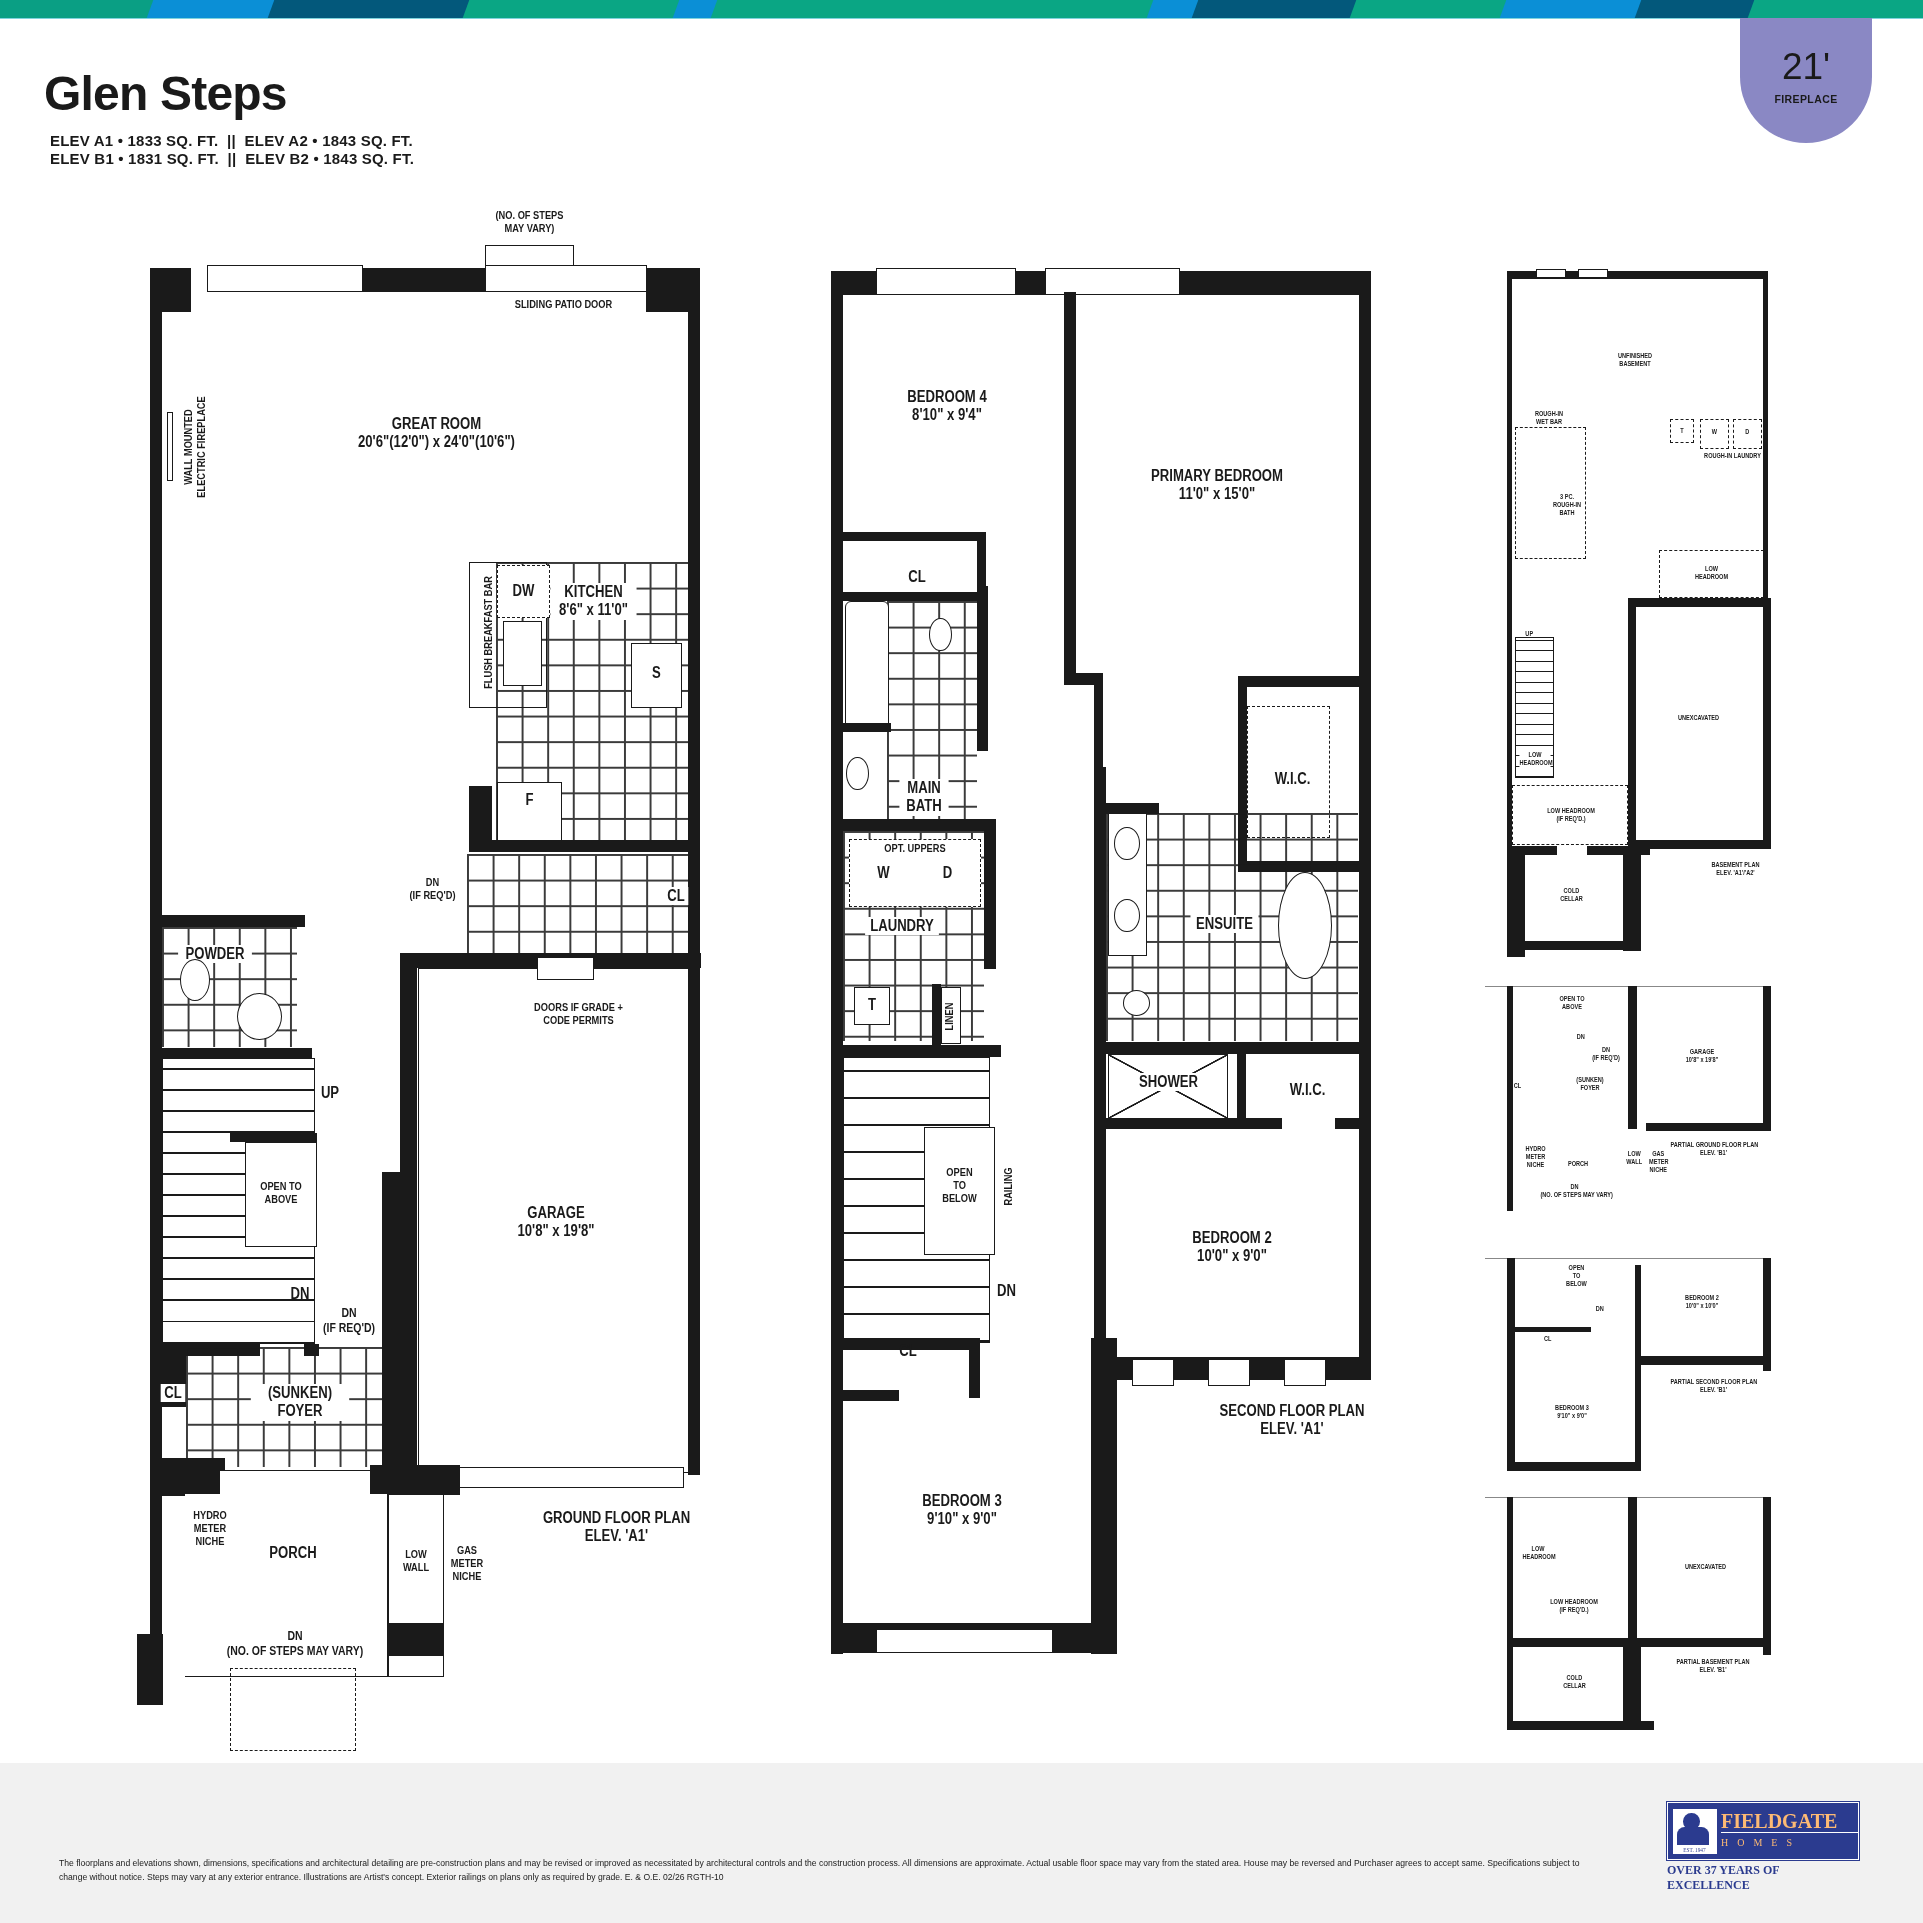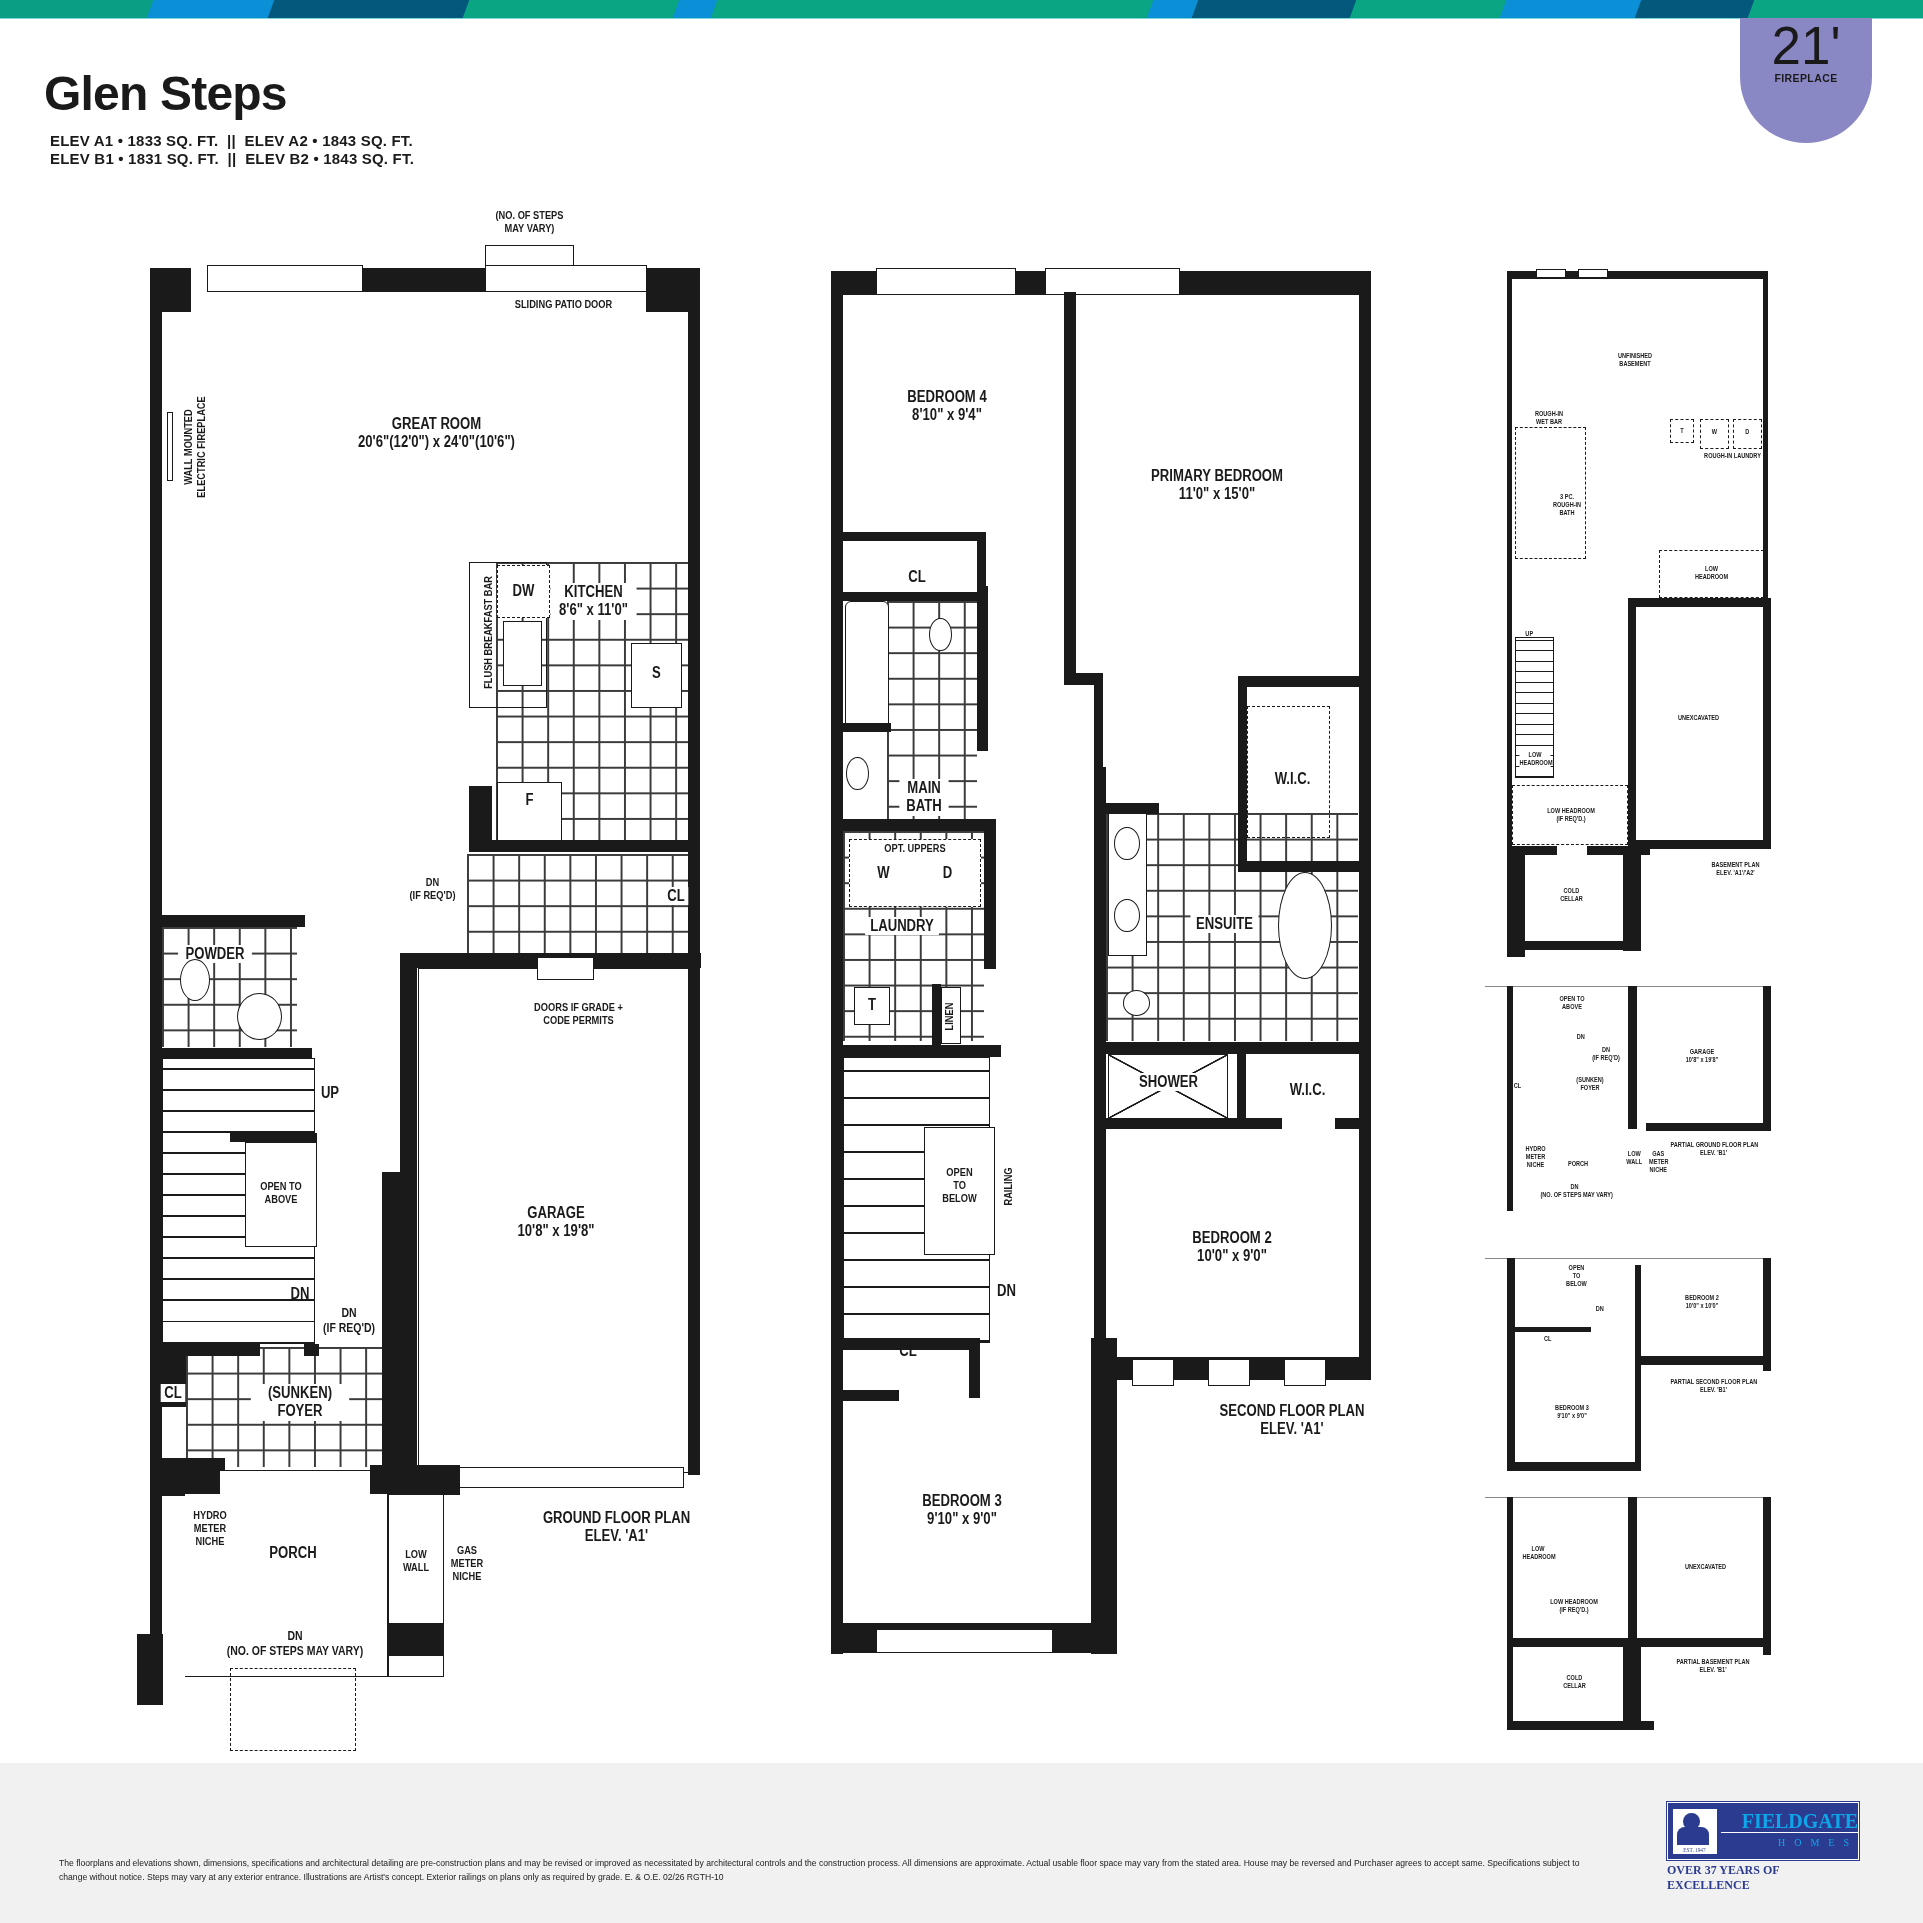--- a/index.html
+++ b/index.html
@@ -2,40 +2,40 @@
 <html style="font-size:12px"><head>
 <meta charset="utf-8">
 <style>
   html,body{margin:0;padding:0;}
   body{width:1924px;height:1924px;position:relative;background:#fff;overflow:hidden;font-family:"Liberation Sans",sans-serif;color:#1a1a1a;}
   .stripe{position:absolute;left:0;top:0;width:1924px;height:18px;overflow:hidden;border-bottom:1.5px solid #7fd3dd;}
   .stripe span{position:absolute;top:0;height:18px;transform:skewX(-20deg);}
   .title{position:absolute;left:44px;top:66px;font-size:48px;font-weight:bold;letter-spacing:-0.8px;}
   .elev{position:absolute;left:50px;top:132px;font-size:15px;line-height:18px;font-weight:bold;letter-spacing:0.2px;}
   .badge{position:absolute;left:1740px;top:18px;width:132px;height:125px;background:#8a88c4;border-radius:0 0 66px 66px;text-align:center;}
-  .badge .n{font-size:53px;line-height:53px;padding-top:1px;font-weight:500;}
+  .badge .n{font-size:37px;line-height:53px;padding-top:22px;font-weight:500;}
   .badge .t{font-size:10.5px;font-weight:bold;letter-spacing:0.4px;}
   .plan{position:absolute;}
   .wall{position:absolute;background:#1a1a1a;}
   .win{position:absolute;background:#fff;border:1.5px solid #1a1a1a;box-sizing:border-box;}
   .lbl{position:absolute;font-family:"Liberation Sans",sans-serif;font-weight:bold;text-align:center;transform:scaleX(0.82);transform-origin:center;white-space:nowrap;line-height:1.15;}
   .lbl.room{font-size:16px;}
   .lbl.sm{font-size:11.3px;}
   .lbl.xs{font-size:6.8px;}
   .lbl.plan-t{font-size:16px;}
   .vert{transform:rotate(-90deg) scaleX(0.82);}
   .tile{position:absolute;background-image:linear-gradient(#1a1a1a 1.5px,transparent 1.5px),linear-gradient(90deg,#1a1a1a 1.5px,transparent 1.5px);background-size:25.6px 25.6px;opacity:0.85;}
   .dash{position:absolute;border:1.5px dashed #1a1a1a;box-sizing:border-box;}
   .thin{position:absolute;border:1.5px solid #1a1a1a;box-sizing:border-box;background:#fff;}
   .footer{position:absolute;left:0;top:1763px;width:1924px;height:161px;background:#f1f1f1;}
   .disc{position:absolute;left:59px;top:1856px;width:1548px;font-size:8.6px;line-height:14.3px;}
   .logo{position:absolute;left:1667px;top:1802px;width:192px;}
   .logo .box{background:#2b3b8f;border:1.5px solid #fff;outline:0.8px solid #2b3b8f;height:56px;display:flex;align-items:center;}
   .logo .fig{width:44px;height:45px;background:#fff;margin:0 4.5px;position:relative;}
-  .logo .brand{color:#0ea5e9;font-family:"Liberation Serif",serif;text-align:right;flex:1;}
+  .logo .brand{color:#fdba74;font-family:"Liberation Serif",serif;text-align:left;flex:1;}
   .logo .b1{font-size:20px;font-weight:bold;border-bottom:0.8px solid #fff;line-height:22.5px;}
   .logo .b2{font-size:10px;letter-spacing:9px;line-height:19.5px;}
   .logo .tag{color:#2b3b8f;font-family:"Liberation Serif",serif;font-weight:bold;font-size:12px;margin-top:3px;}
 </style>
 </head>
 <body>
 
 <div class="stripe">
   <span style="left:-15px;width:173px;background:#0a9f84"></span>
   <span style="left:150px;width:128px;background:#0b8fd6"></span>

